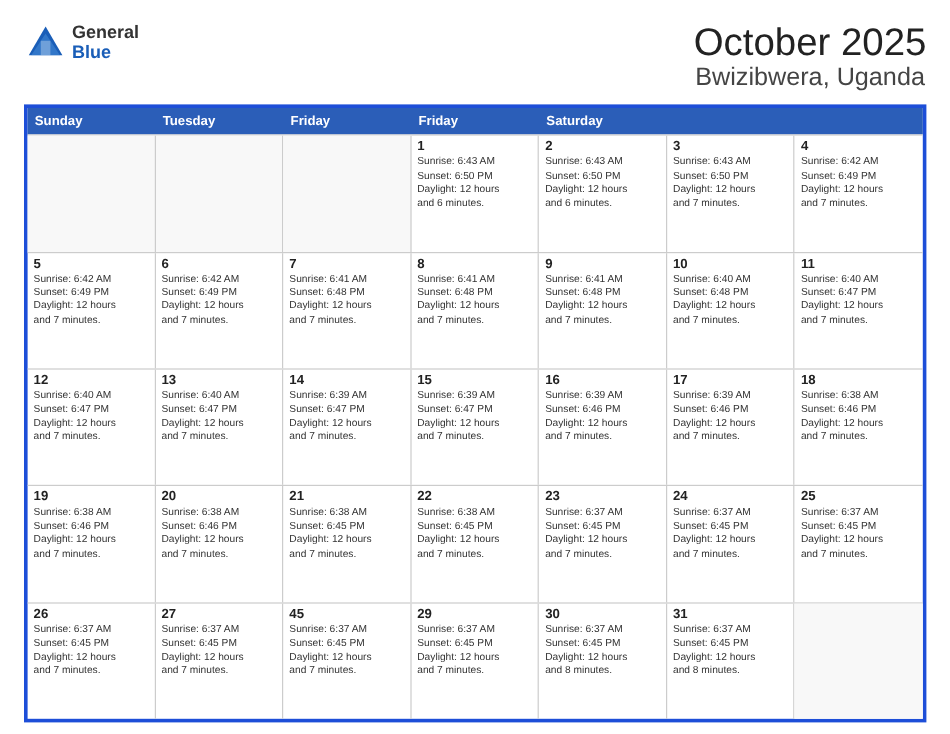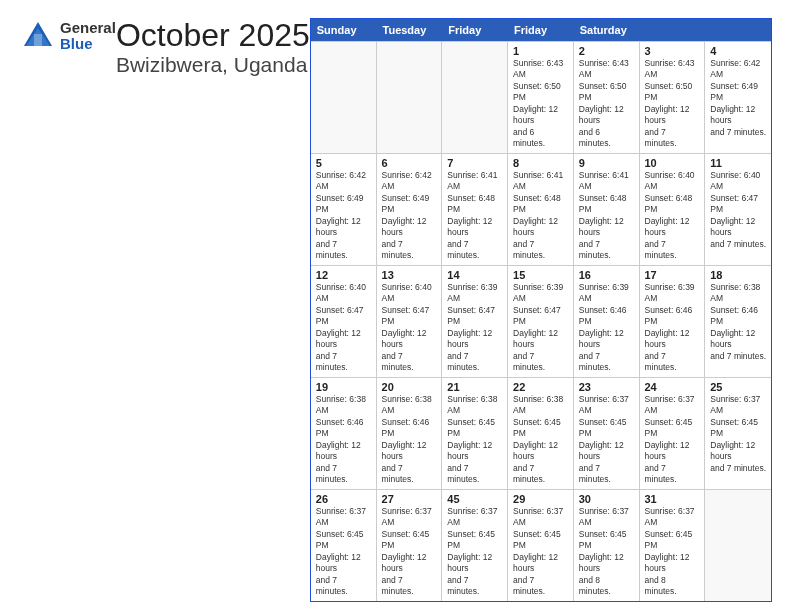--- a/index.html
+++ b/index.html
@@ -8,21 +8,21 @@
       background: #fff;
       width: 792px;
       height: 612px;
       overflow: hidden;
     }
     .page {
       width: 792px;
       height: 612px;
       padding: 18px 20px 10px 20px;
       display: flex;
-      flex-direction: row;
+      flex-direction: column;
     }
     .header {
       display: flex;
       justify-content: space-between;
       align-items: flex-start;
       margin-bottom: 10px;
     }
     .logo {
       display: flex;
       align-items: center;
@@ -41,37 +41,37 @@
     .logo-blue {
       font-size: 15px;
       font-weight: bold;
       color: #1a5eb8;
     }
     .logo-icon {
       width: 36px;
       height: 36px;
     }
     .title-block {
-      text-align: left;
+      text-align: center;
     }
     .month-title {
       font-size: 32px;
       font-weight: 300;
       color: #222;
       line-height: 1.1;
     }
     .location {
       font-size: 21px;
       color: #444;
     }
     .calendar {
       flex: 1;
       display: flex;
       flex-direction: column;
-      border: 1px solid #1d4ed8;
+      border: 3px solid #1d4ed8;
     }
     .cal-header {
       display: grid;
       grid-template-columns: repeat(7, 1fr);
       background: #2b5eb8;
     }
     .cal-header-cell {
       color: #fff;
       font-size: 11px;
       font-weight: bold;

